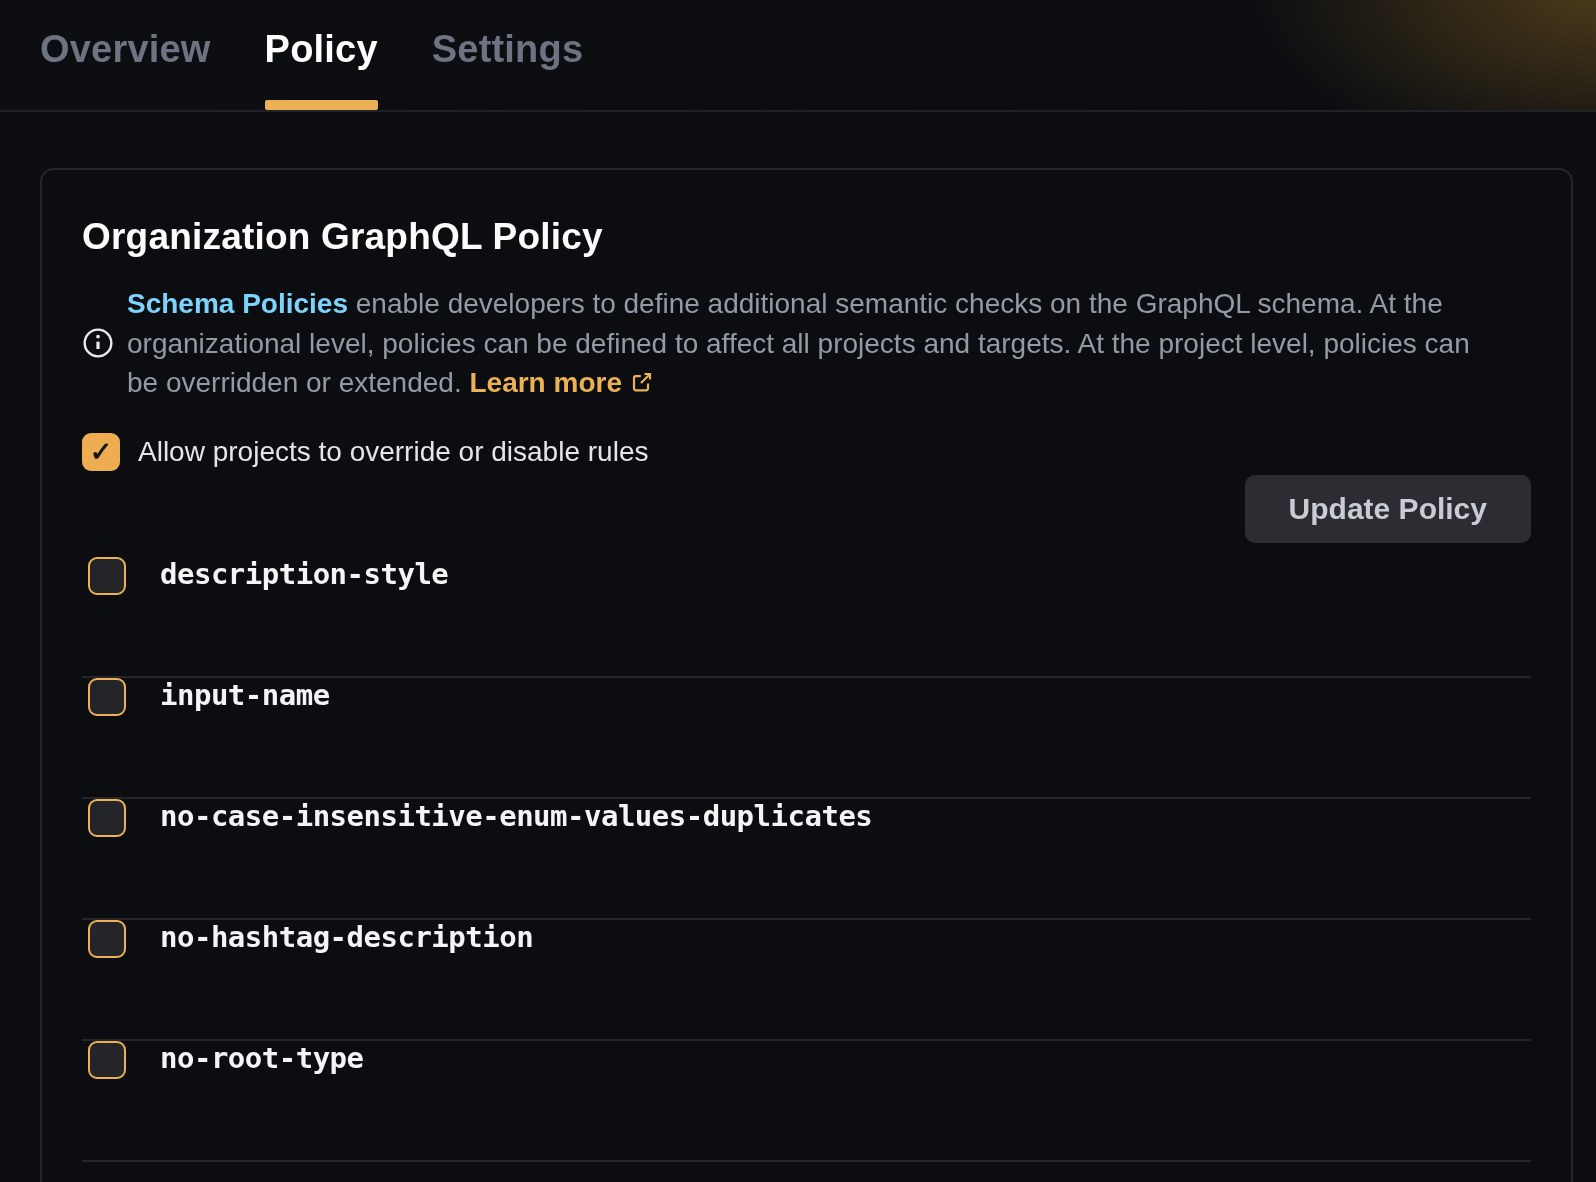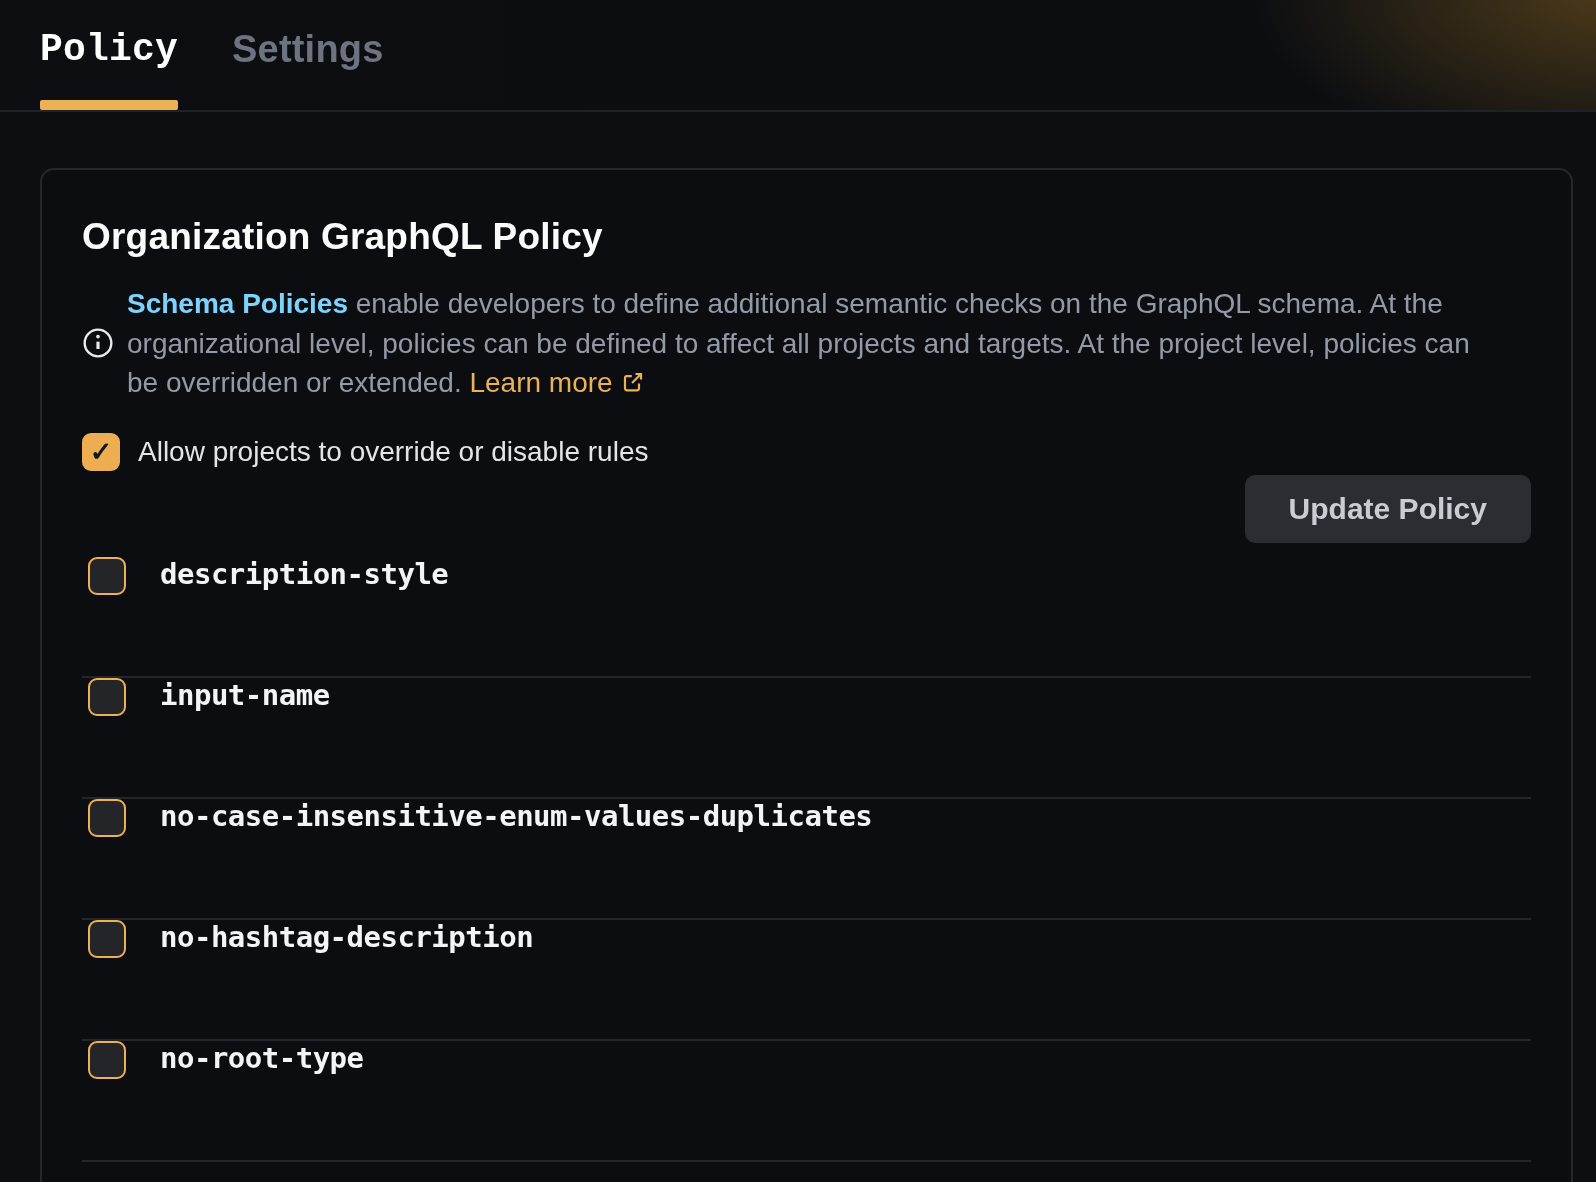--- a/index.html
+++ b/index.html
@@ -27,21 +27,21 @@
     height:100%;
     display:flex;
     align-items:center;
     font-size:38px;
     font-weight:700;
     color:#6d7380;
     letter-spacing:0.2px;
     cursor:pointer;
   }
   .tab .tab-label { position:relative; top:-6px; }
-  .tab.active { color:#ffffff;font-family:Liberation Mono, monospace; }
+  .tab.active { color:#ffffff; }
   .tab .underline {
     display:none;
     position:absolute;
     left:0; right:0; bottom:0;
     height:10px;
     background:#ecb155;
     border-radius:2px;
   }
   .tab.active .underline { display:block; }
 
@@ -75,20 +75,21 @@
     font-size:28px;
     line-height:39.5px;
     color:#949aa5;
   }
   .info-text .intro-bold { font-weight:700; color:#7dd3fc; }
   .learn-more {
     color:#ecb155;
     text-decoration:none;
     cursor:pointer;
     white-space:nowrap;
+    font-weight:bold;
   }
   .ext-icon { display:inline-block; width:24px; height:24px; margin-left:8px; vertical-align:-2px; }
 
   
   .allow-row {
     margin-top:30px;
     display:flex;
     align-items:center;
     gap:18px;
   }
@@ -145,20 +146,24 @@
     font-weight:700;
     font-size:29px;
     color:#f3f4f6;
     letter-spacing:-0.5px;
   }
 </style>
 </head>
 <body>
 
 <nav class="tabbar">
+  <div class="tab">
+    <span class="tab-label">Overview</span>
+
+  </div>
   <div class="tab active">
     <span class="tab-label">Policy</span>
     <span class="underline"></span>
   </div>
   <div class="tab">
     <span class="tab-label">Settings</span>
 
   </div>
 </nav>
 

